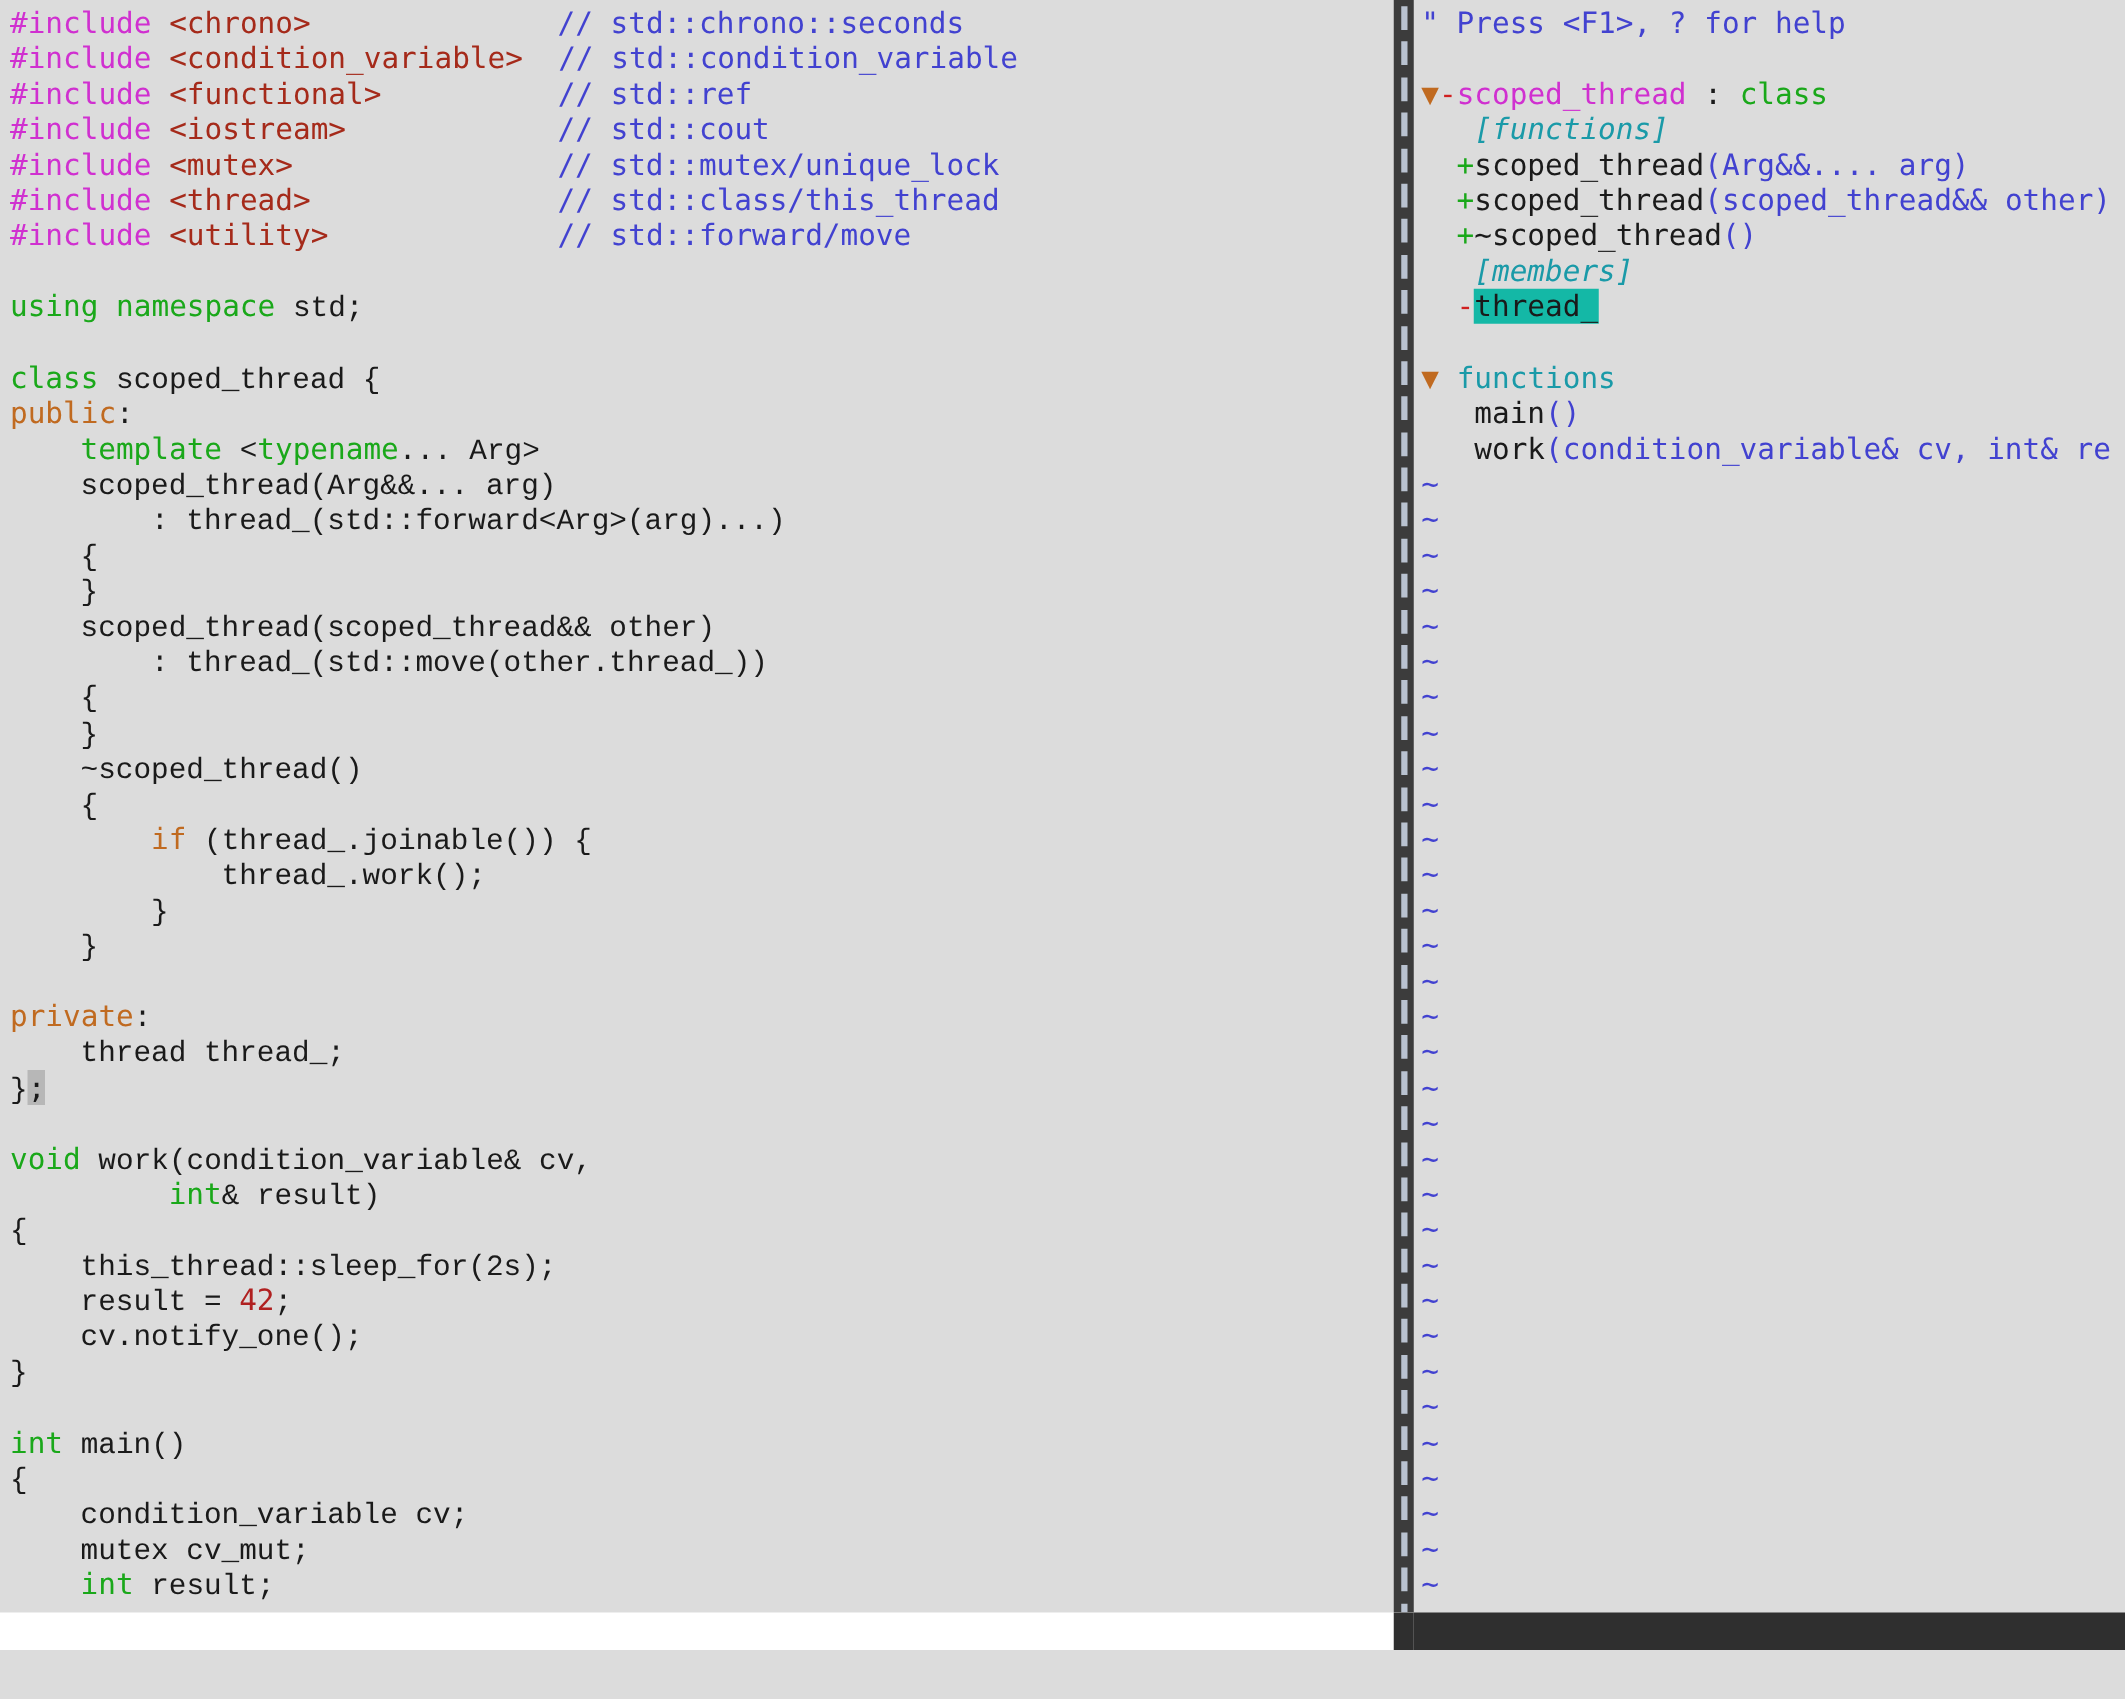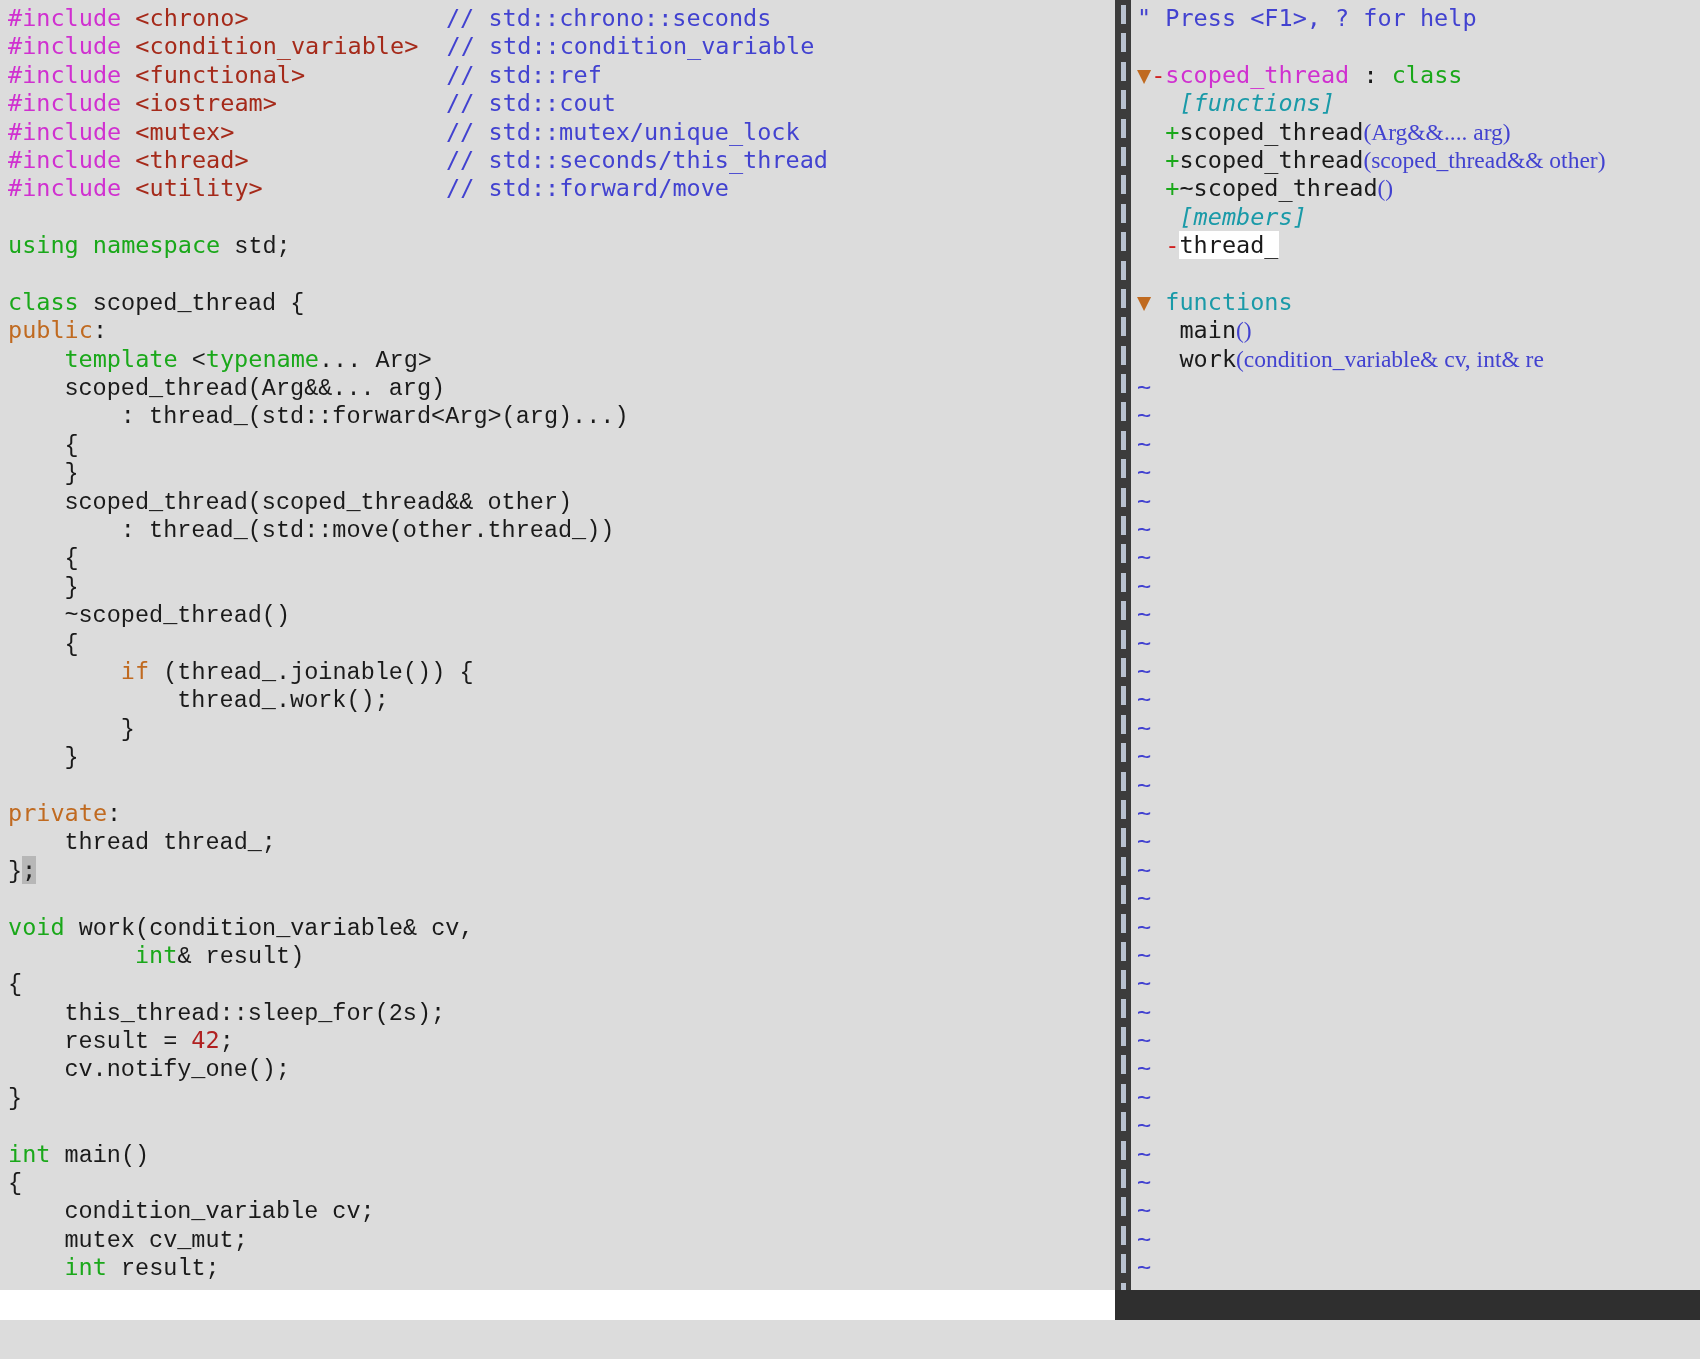--- a/index.html
+++ b/index.html
@@ -80,37 +80,37 @@
 
   
   .t-help  {color:#4242d0;}
   .t-fold  {color:#c06a20;}
   .t-class {color:#d030d0;}
   .t-kind  {color:#1aa81a;}
   .t-scope {color:#1a9aa8;font-style:italic;}
   .t-pub   {color:#1aa81a;}
   .t-priv  {color:#d02020;}
   .t-name  {color:#1a1a1a;}
-  .t-sig   {color:#4242d0;font-family:Liberation Serif, serif;}
+  .t-sig   {color:#4242d0;}
   .t-func  {color:#1a9aa8;}
   .t-tilde {color:#4242d0;}
-  .hl-yellow{background:#ffffff;color:#1a1a1a;}
+  .hl-yellow{background:#14b8a6;color:#1a1a1a;}
 </style>
 </head>
 <body>
 
 <div id="app">
 
   <div class="pane" id="editor">
       <div class="line"><span class="k-pre">#include </span><span class="k-str">&lt;chrono&gt;</span><span class="k-txt">              </span><span class="k-cmt">// std::chrono::seconds</span></div>
       <div class="line"><span class="k-pre">#include </span><span class="k-str">&lt;condition_variable&gt;</span><span class="k-txt">  </span><span class="k-cmt">// std::condition_variable</span></div>
       <div class="line"><span class="k-pre">#include </span><span class="k-str">&lt;functional&gt;</span><span class="k-txt">          </span><span class="k-cmt">// std::ref</span></div>
       <div class="line"><span class="k-pre">#include </span><span class="k-str">&lt;iostream&gt;</span><span class="k-txt">            </span><span class="k-cmt">// std::cout</span></div>
       <div class="line"><span class="k-pre">#include </span><span class="k-str">&lt;mutex&gt;</span><span class="k-txt">               </span><span class="k-cmt">// std::mutex/unique_lock</span></div>
-      <div class="line"><span class="k-pre">#include </span><span class="k-str">&lt;thread&gt;</span><span class="k-txt">              </span><span class="k-cmt">// std::seconds/this_thread</span></div>
+      <div class="line"><span class="k-pre">#include </span><span class="k-str">&lt;thread&gt;</span><span class="k-txt">              </span><span class="k-cmt">// std::class/this_thread</span></div>
       <div class="line"><span class="k-pre">#include </span><span class="k-str">&lt;utility&gt;</span><span class="k-txt">             </span><span class="k-cmt">// std::forward/move</span></div>
       <div class="line">&nbsp;</div>
       <div class="line"><span class="k-type">using</span><span class="k-txt"> </span><span class="k-ns">namespace</span><span class="k-txt"> std;</span></div>
       <div class="line">&nbsp;</div>
       <div class="line"><span class="k-type">class</span><span class="k-txt"> scoped_thread {</span></div>
       <div class="line"><span class="k-stmt">public</span><span class="k-txt">:</span></div>
       <div class="line"><span class="k-txt">    </span><span class="k-type">template</span><span class="k-txt"> &lt;</span><span class="k-type">typename</span><span class="k-txt">... Arg&gt;</span></div>
       <div class="line"><span class="k-txt">    scoped_thread(Arg&amp;&amp;... arg)</span></div>
       <div class="line"><span class="k-txt">        : thread_(std::forward&lt;Arg&gt;(arg)...)</span></div>
       <div class="line"><span class="k-txt">    {</span></div>

